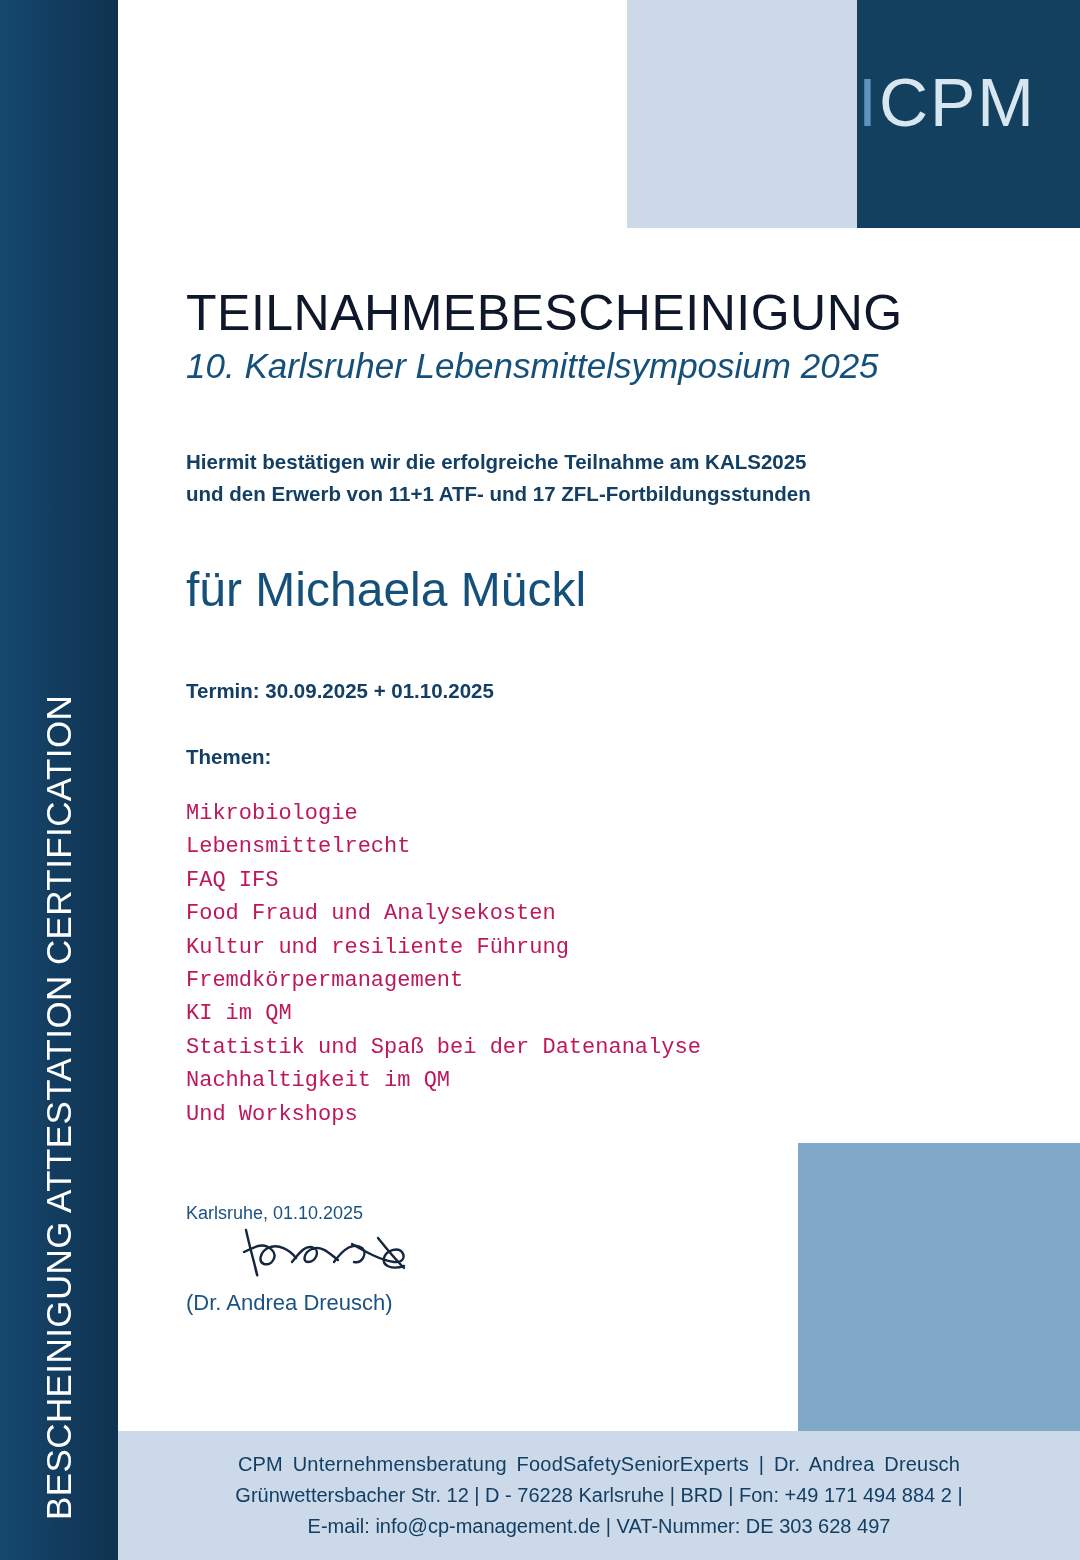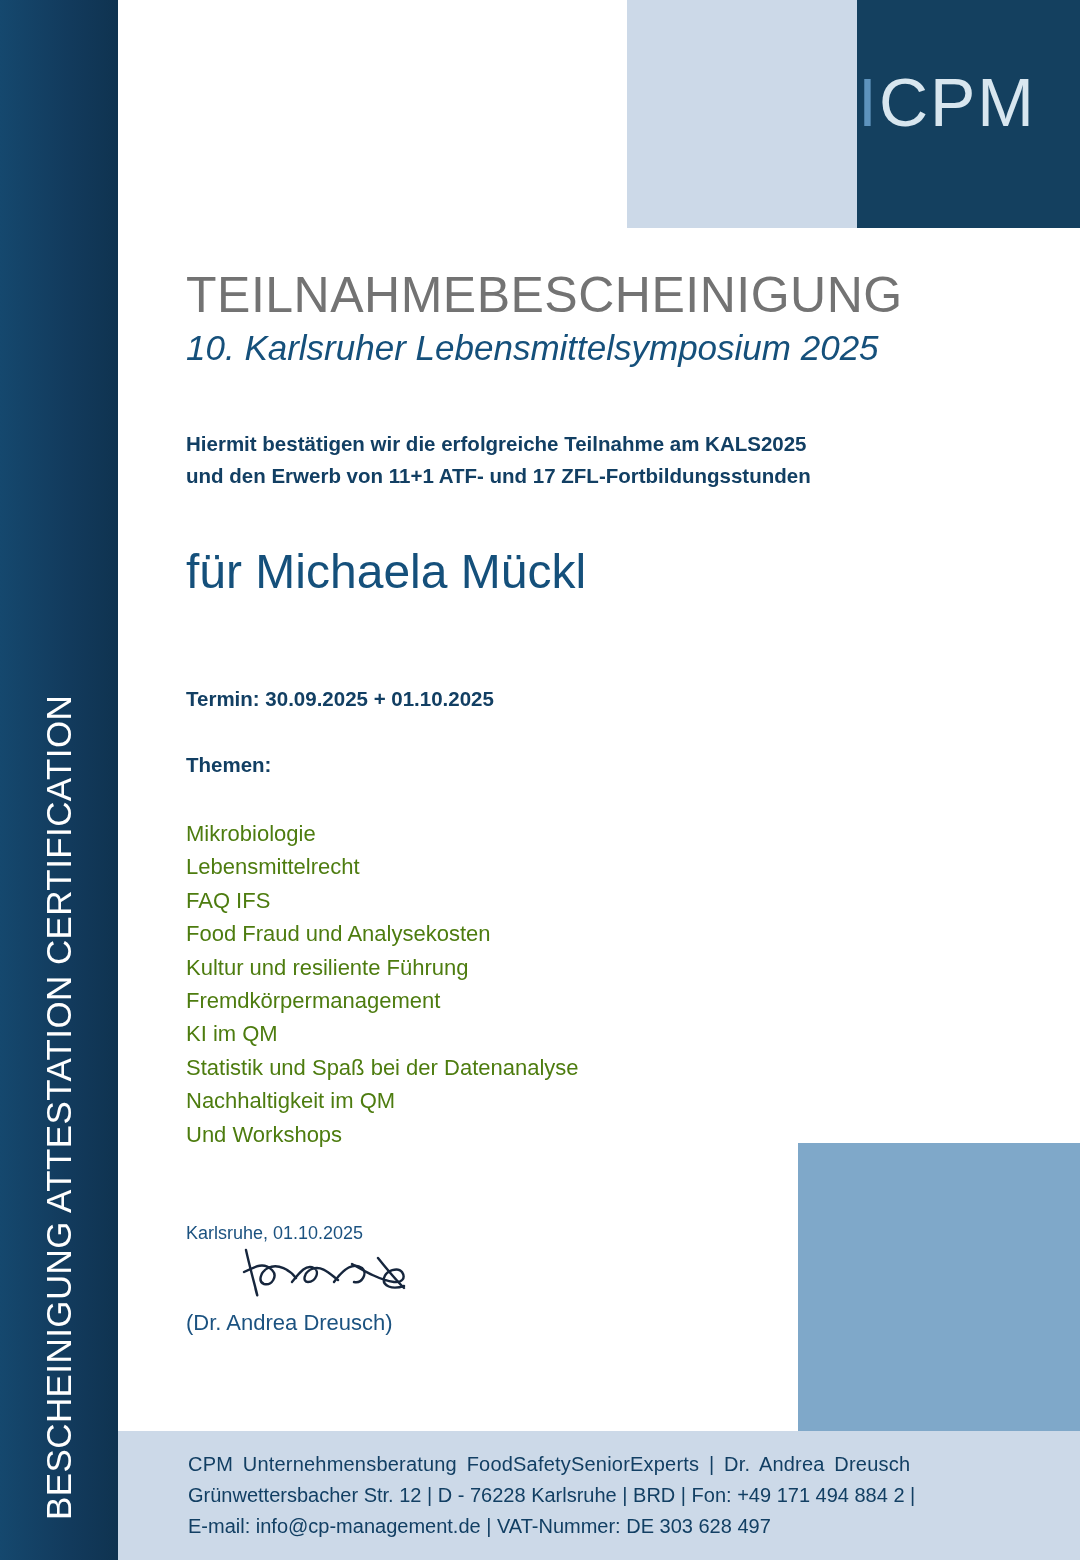--- a/index.html
+++ b/index.html
@@ -93,24 +93,25 @@
   
   .content {
     position: absolute;
     left: 186px;
     top: 268px;
     width: 860px;
     color: #1d4f79;
   }
   .title {
     font-size: 50px;
-    color: #737373;
+    color: #0f172a;
     letter-spacing: 0.5px;
     line-height: 1.08;
     font-weight: 400;
+    margin-top: 18px;
   }
   .subtitle {
     font-size: 35px;
     color: #15507b;
     margin-top: 6px;
     font-weight: 400;
     line-height: 1.15;
     font-style: italic;
   }
   .confirm {
@@ -120,36 +121,37 @@
     color: #123f63;
     line-height: 1.55;
   }
   .recipient {
     margin-top: 52px;
     font-size: 48px;
     color: #15507b;
     font-weight: 400;
   }
   .termin {
-    margin-top: 88px;
+    margin-top: 62px;
     font-size: 20.5px;
     font-weight: bold;
     color: #123f63;
   }
   .themen-label {
     margin-top: 42px;
     font-size: 20.5px;
     font-weight: bold;
     color: #123f63;
   }
   .topics {
-    margin-top: 40px;
+    margin-top: 28px;
     font-size: 22px;
-    color: #4d7c0f;
+    color: #be185d;
     line-height: 1.52;
+    font-family: Liberation Mono, monospace;
   }
   .topic {
     white-space: nowrap;
   }
   .place-date {
     margin-top: 72px;
     font-size: 18px;
     color: #1b5280;
   }
   .signature-wrap {
@@ -174,21 +176,21 @@
     left: 118px;
     top: 1431px;
     width: 962px;
     height: 129px;
     background: #ccd9e8;
     color: #123f63;
     font-size: 20px;
     line-height: 1.55;
     display: flex;
     flex-direction: column;
-    align-items: flex-start;
+    align-items: center;
     justify-content: center;
     text-align: center;
     box-sizing: border-box;
     padding: 0 70px;
   }
   .footer-line1 {
     letter-spacing: 0.2px;
     word-spacing: 4px;
   }
 </style>

